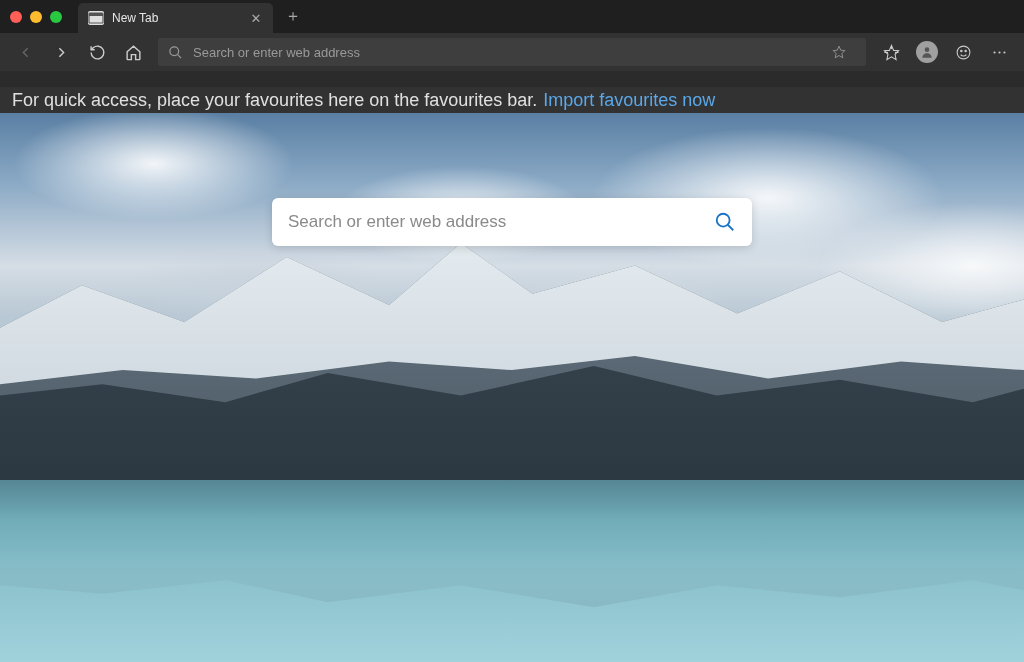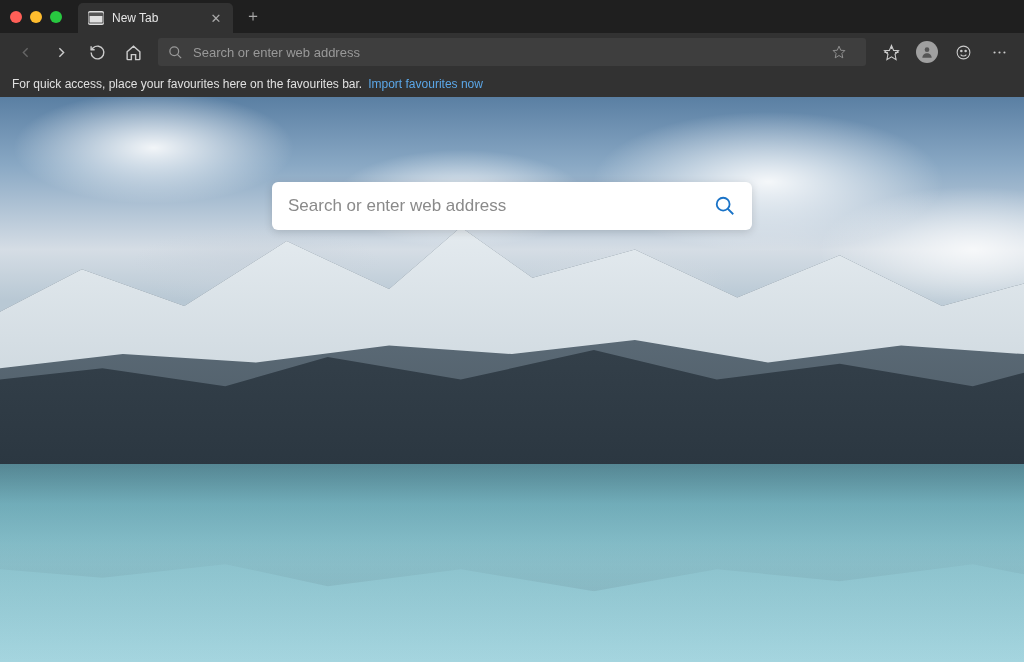--- a/index.html
+++ b/index.html
@@ -38,21 +38,21 @@
     .tab {
       background: #323232;
       height: 30px;
       margin-top: 3px;
       display: flex;
       align-items: center;
       padding: 0 10px;
       border-radius: 5px 5px 0 0;
       color: #e6e6e6;
       font-size: 12px;
-      width: 155px;
+      width: 195px;
       position: relative;
     }
     .tab-icon {
       width: 16px;
       height: 14px;
       background: #e0e0e0;
       border-radius: 2px;
       margin-right: 8px;
       display: flex;
       align-items: center;
@@ -149,23 +149,24 @@
       width: 14px;
       height: 14px;
     }
     
     .favourites-bar {
       height: 26px;
       background: #323232;
       display: flex;
       align-items: center;
       padding: 0 12px;
-      font-size: 12px;
+      font-size: 18px;
       color: #e0e0e0;
       gap: 6px;
+      margin-top: 16px;
     }
     .import-link {
       color: #5ba7e8;
       cursor: pointer;
     }
     
     .content {
       height: calc(100% - 97px);
       position: relative;
       overflow: hidden;

